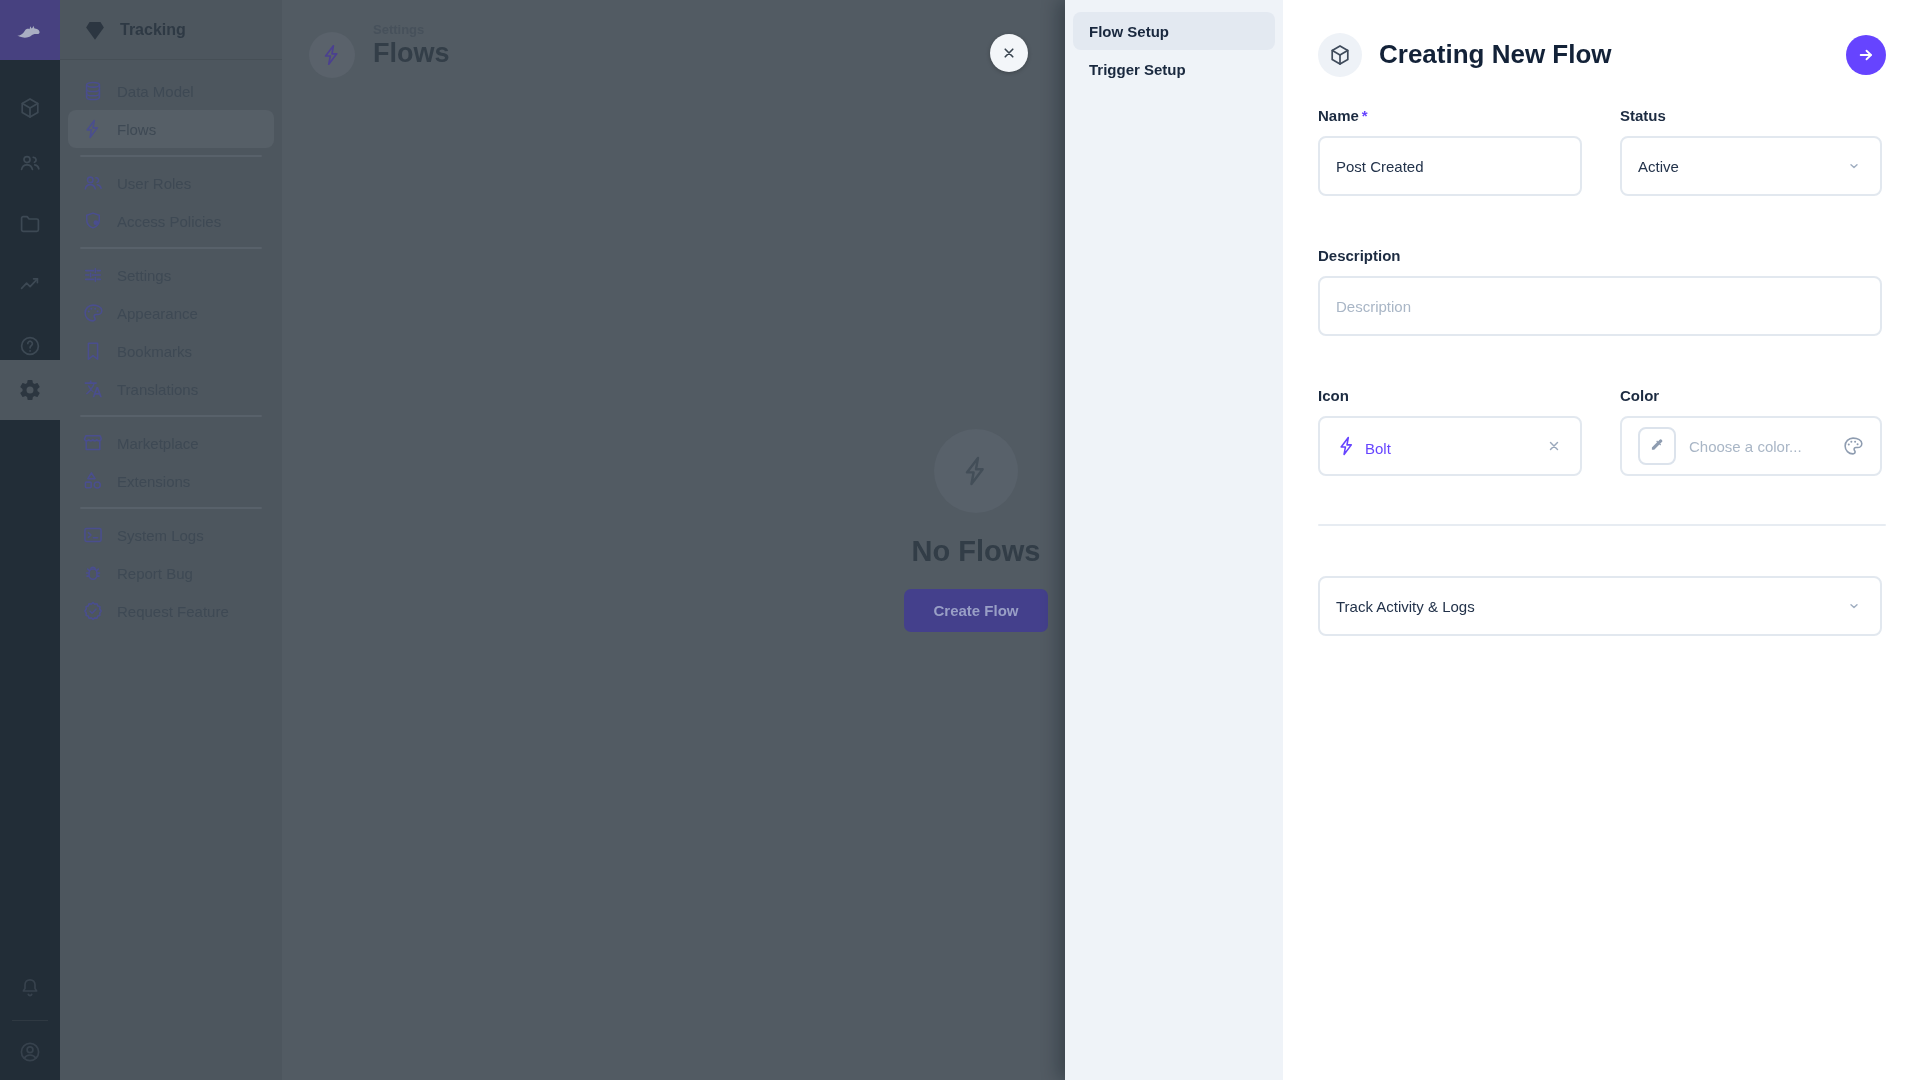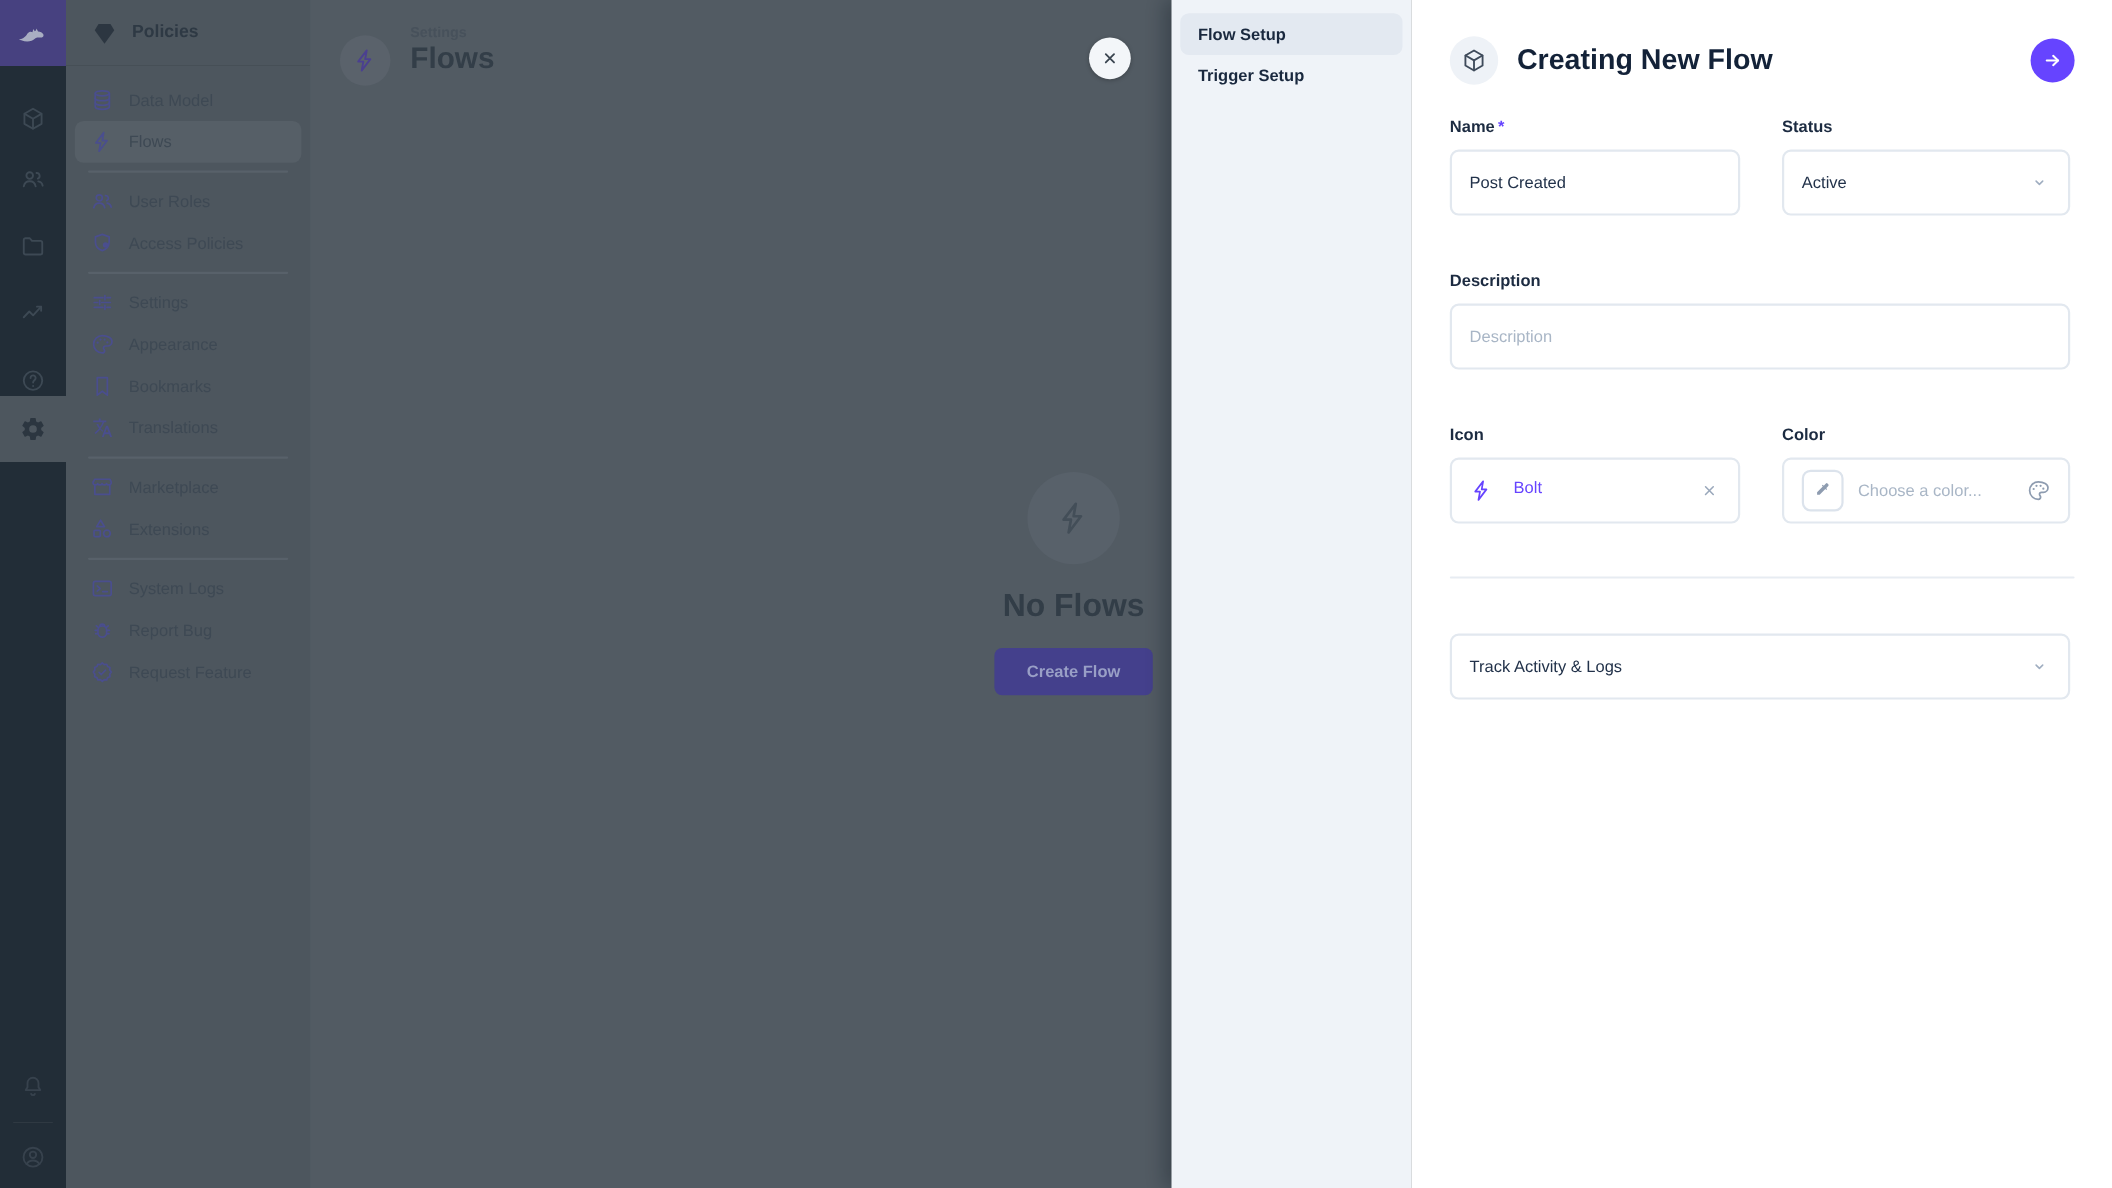--- a/index.html
+++ b/index.html
@@ -79,21 +79,21 @@
   .f-label{font-size:15px;font-weight:700;color:#1c2b41;line-height:20px;margin-bottom:10px;}
   .req{color:#6644ff;margin-left:3px;font-weight:700;}
   .f-box{height:56px;border:2px solid #e2e8ef;border-radius:8px;box-sizing:content-box;
          display:flex;align-items:center;padding:0 16px;background:#fff;font-size:15px;color:#22324a;cursor:text;}
   .f-box input{border:0;outline:0;padding:0;margin:0;width:100%;font:inherit;color:#22324a;background:transparent;}
   .f-box input::placeholder{color:#a9b6c6;}
   .select{cursor:pointer;}
   .sel-text{flex:1;}
   .chev{color:#9fadc0;width:20px;height:20px;flex:none;}
   .ph{color:#a9b6c6;flex:1;}
-  .icon-val{display:flex;align-items:flex-start;gap:18px;color:#6644ff;font-weight:500;flex:1;}
+  .icon-val{display:flex;align-items:flex-end;gap:7px;color:#6644ff;font-weight:500;flex:1;}
   .icon-val svg{width:22px;height:22px;}
   .clear-x{width:20px;height:20px;color:#9aa8bb;cursor:pointer;flex:none;}
   .dropper{width:34px;height:34px;border:2px solid #dce3ec;border-radius:8px;display:flex;
            align-items:center;justify-content:center;color:#8e9cb0;margin-right:13px;flex:none;cursor:pointer;}
   .dropper svg{width:18px;height:18px;}
   .palette-ic{width:22px;height:22px;color:#8e9cb0;flex:none;cursor:pointer;}
   .f-divider{position:absolute;left:35px;width:568px;height:2px;background:#e7ecf2;border-radius:1px;}
 </style>
 </head>
 <body>
@@ -160,21 +160,21 @@
           <path d="M6.2 18.3c1.3-2.2 3.4-3.3 5.8-3.3s4.5 1.1 5.8 3.3"></path>
       </svg>
     </div>
   </div>
 
   <div class="sidebar">
     <div class="proj-head">
       <svg viewBox="0 0 24 24">
         <path class="icf" d="M12 21L3.8 9.6 7 4.5h10l3.2 5.1L12 21z"></path>
       </svg>
-      <span class="proj-name">Policies</span>
+      <span class="proj-name">Tracking</span>
     </div>
 
     <div class="nav">
       <div class="nav-item first">
         <svg class="ic" viewBox="0 0 24 24">
           <ellipse cx="12" cy="5.3" rx="7" ry="2.5"></ellipse>
             <path d="M5 5.3v13.4c0 1.4 3.1 2.5 7 2.5s7-1.1 7-2.5V5.3"></path>
             <path d="M5 10.1c0 1.4 3.1 2.5 7 2.5s7-1.1 7-2.5"></path>
             <path d="M5 14.6c0 1.4 3.1 2.5 7 2.5s7-1.1 7-2.5"></path>
         </svg>

